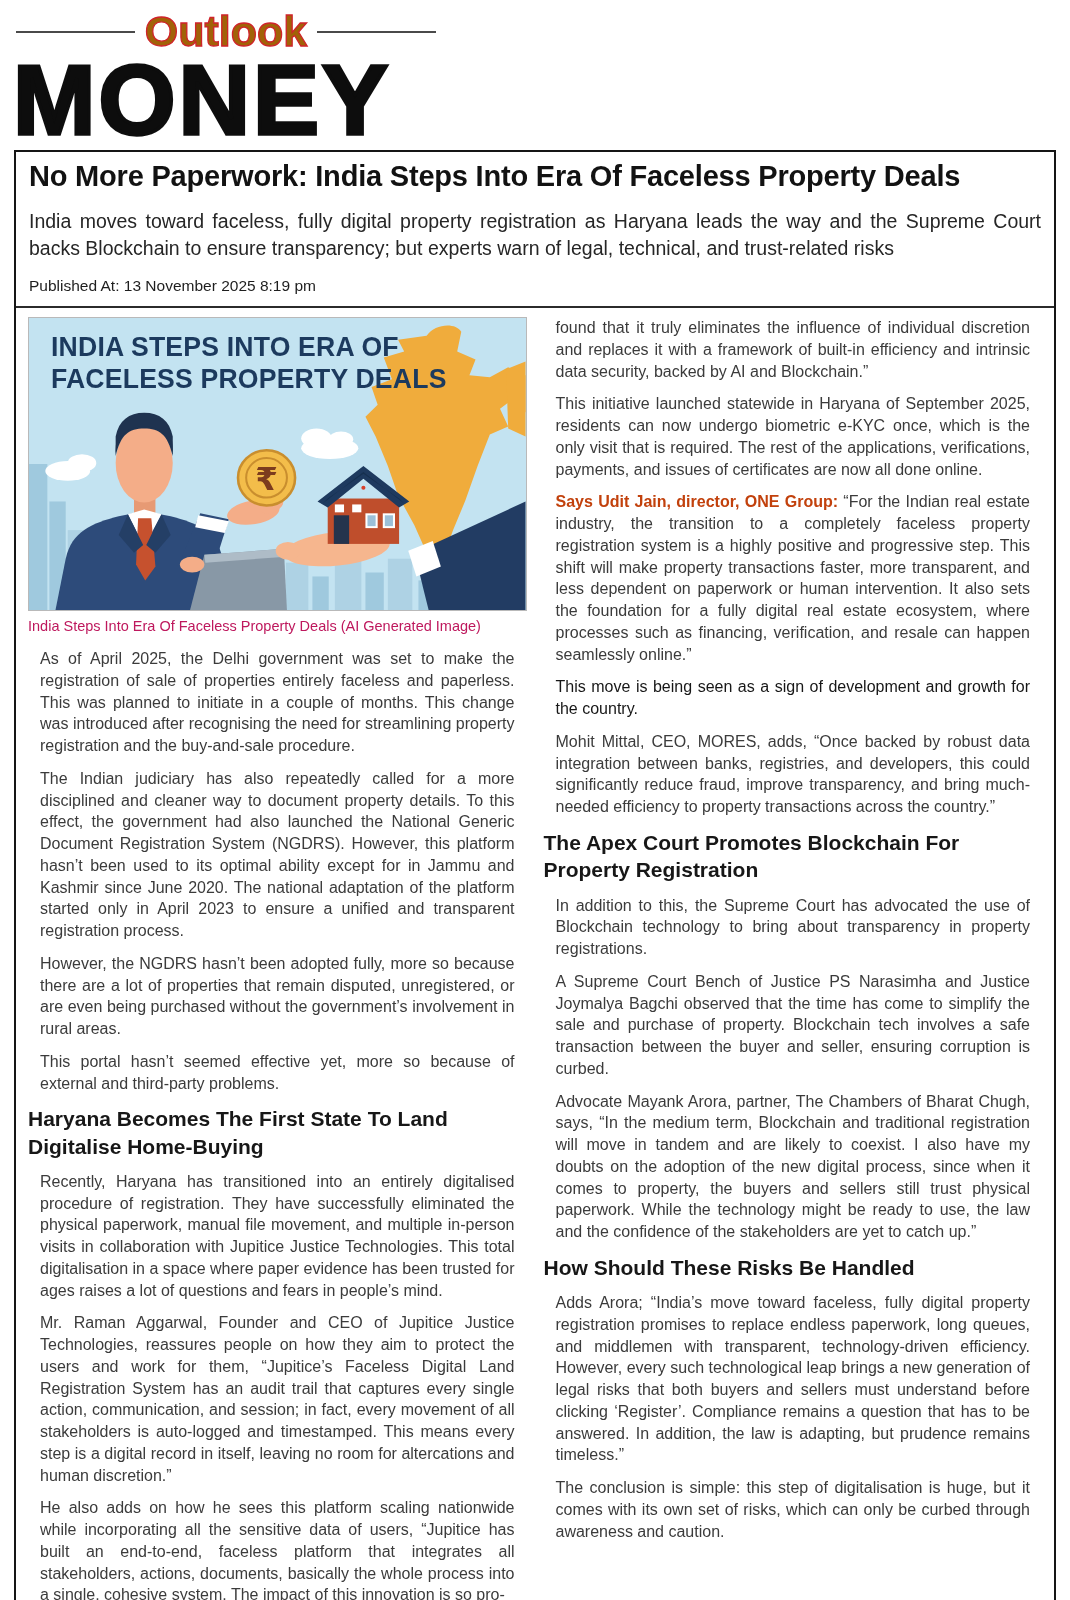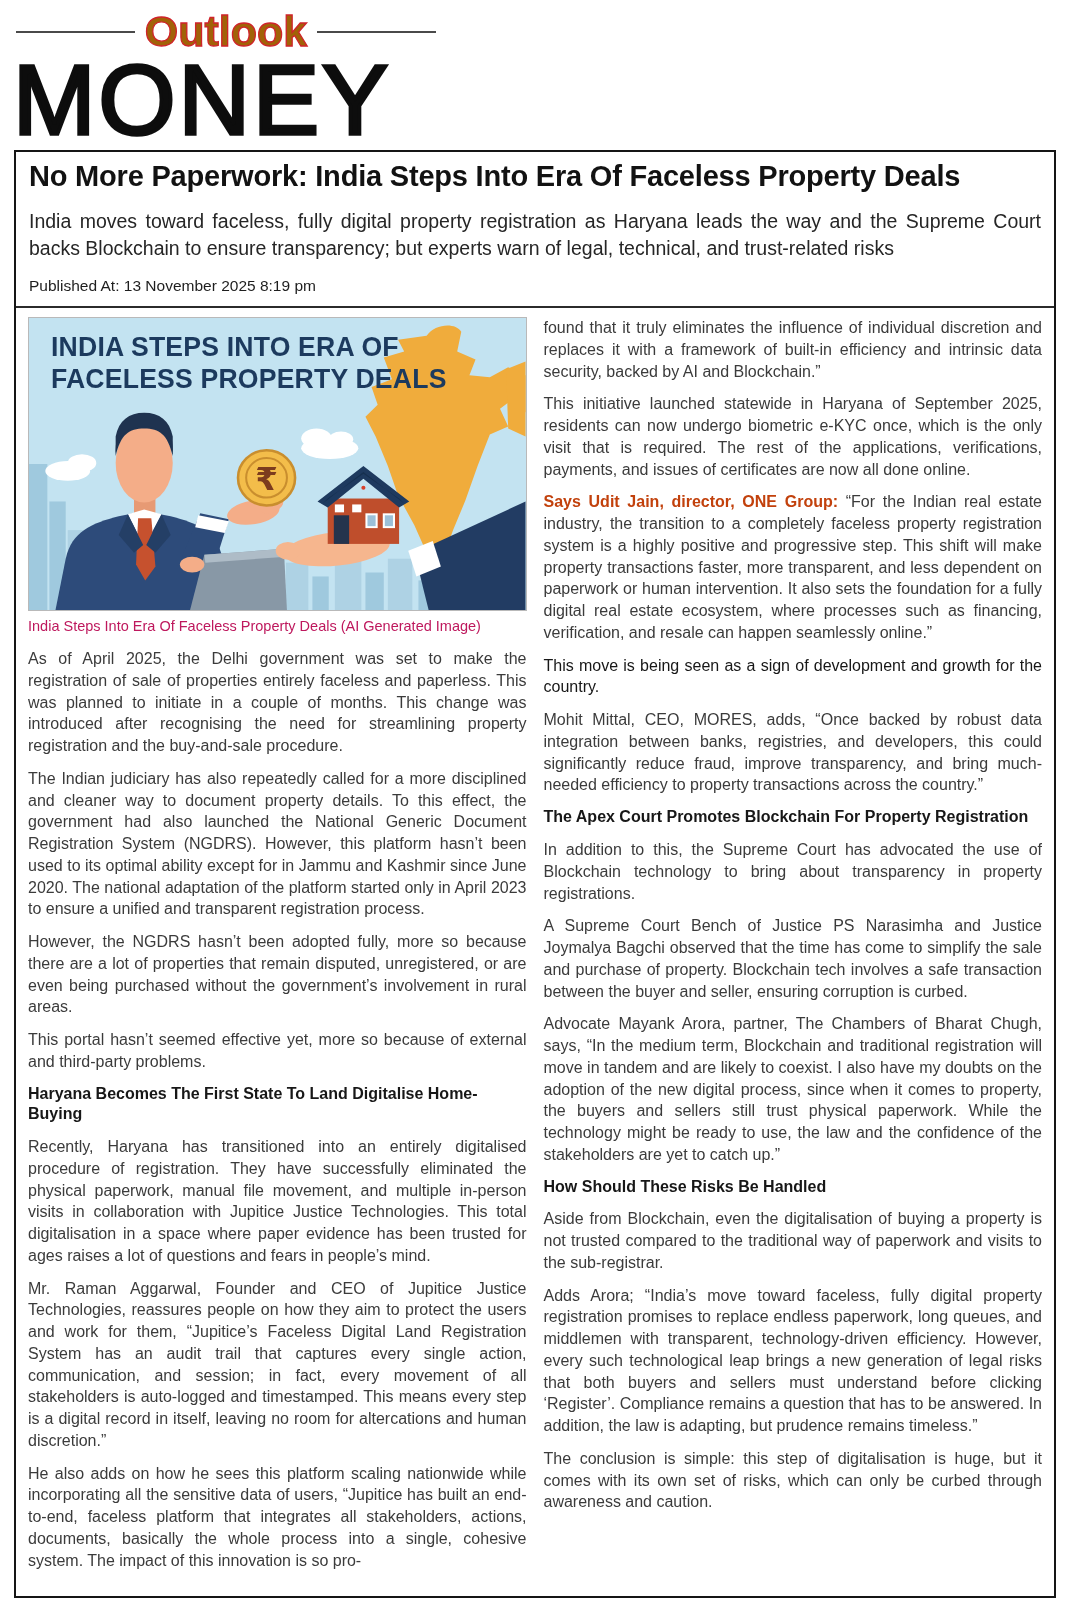--- a/index.html
+++ b/index.html
@@ -12,21 +12,21 @@
 
   
   .masthead { padding: 10px 0 2px 16px; width: 436px; }
   .m-top { display: flex; align-items: center; gap: 10px; margin-bottom: 0; }
   .m-rule { flex: 1; border-top: 2px solid #4a4a4a; height: 0; }
   .outlook {
     color: #a16207; font-size: 43px; font-weight: bold; line-height: 1;
     letter-spacing: 0px; -webkit-text-stroke: 1.3px #d0232a; white-space: nowrap;
   }
   .money {
-    font-size: 99px; font-weight: normal; color: #0d0d0d; line-height: 0.94;
+    font-size: 99px; font-weight: bold; color: #0d0d0d; line-height: 0.94;
     letter-spacing: 3px; -webkit-text-stroke: 3.5px #0d0d0d; margin-left: -3px;
     white-space: nowrap;
   }
 
   
   .article-box { margin: 2px 14px 8px; border: 2.5px solid #151515; background: #fff; }
   .art-header { padding: 0 13px 0; }
   .headline {
     font-size: 29px; font-weight: bold; color: #121212; margin: 8px 0 15px;
     letter-spacing: -0.2px; line-height: 1.15;
@@ -36,25 +36,25 @@
     text-align: justify; margin: 0 0 15px;
   }
   .published { font-size: 15.5px; color: #1e1e1e; margin: 0 0 11px; }
   .h-rule { border-top: 2px solid #2b2b2b; }
 
   
   .cols { display: flex; gap: 17px; padding: 9px 12px 14px; }
   .col { flex: 1 1 0; min-width: 0; }
   .para {
     font-size: 16px; line-height: 1.36; text-align: justify;
-    margin: 0 0 11px; color: #3b3b3b;
+    margin: 0 12px 11px; color: #3b3b3b;
   }
   .para b { color: #c2410c; }
   .para.bold { font-weight: normal; color: #171717; }
-  .sec-h { font-size: 16px; font-weight: bold; color: #171717; margin: 3px 0 11px; line-height: 1.3; }
+  .sec-h { font-size: 21px; font-weight: bold; color: #171717; margin: 3px 0 11px; line-height: 1.3; }
 
   
   .fig-wrap {
     position: relative; width: 100%; height: 294px; overflow: hidden;
     border: 1px solid #b9b9b9; background: #c3e3f1;
   }
   .fig-wrap svg { position: absolute; inset: 0; width: 100%; height: 100%; display: block; }
   .fig-title {
     position: absolute; top: 13px; left: 22px;
     font-size: 28px; font-weight: bold; color: #1c3a5e; line-height: 1.14;
@@ -203,20 +203,19 @@
           <p class="para">found that it truly eliminates the influence of individual discretion and replaces it with a framework of built-in efficiency and intrinsic data security, backed by AI and Blockchain.”</p>
           <p class="para">This initiative launched statewide in Haryana of September 2025, residents can now undergo biometric e-KYC once, which is the only visit that is required. The rest of the applications, verifications, payments, and issues of certificates are now all done online.</p>
           <p class="para"><b>Says Udit Jain, director, ONE Group: </b>“For the Indian real estate industry, the transition to a completely faceless property registration system is a highly positive and progressive step. This shift will make property transactions faster, more transparent, and less dependent on paperwork or human intervention. It also sets the foundation for a fully digital real estate ecosystem, where processes such as financing, verification, and resale can happen seamlessly online.”</p>
           <p class="para bold">This move is being seen as a sign of development and growth for the country.</p>
           <p class="para">Mohit Mittal, CEO, MORES, adds, “Once backed by robust data integration between banks, registries, and developers, this could significantly reduce fraud, improve transparency, and bring much-needed efficiency to property transactions across the country.”</p>
           <h2 class="sec-h">The Apex Court Promotes Blockchain For Property Registration</h2>
           <p class="para">In addition to this, the Supreme Court has advocated the use of Blockchain technology to bring about transparency in property registrations.</p>
           <p class="para">A Supreme Court Bench of Justice PS Narasimha and Justice Joymalya Bagchi observed that the time has come to simplify the sale and purchase of property. Blockchain tech involves a safe transaction between the buyer and seller, ensuring corruption is curbed.</p>
           <p class="para">Advocate Mayank Arora, partner, The Chambers of Bharat Chugh, says, “In the medium term, Blockchain and traditional registration will move in tandem and are likely to coexist. I also have my doubts on the adoption of the new digital process, since when it comes to property, the buyers and sellers still trust physical paperwork. While the technology might be ready to use, the law and the confidence of the stakeholders are yet to catch up.”</p>
           <h2 class="sec-h">How Should These Risks Be Handled</h2>
-          <p class="para">Aside from Blockchain, even the digitalisation of buying a property is not trusted compared to the traditional way of paperwork and visits to the sub-registrar.</p>
           <p class="para">Adds Arora; “India’s move toward faceless, fully digital property registration promises to replace endless paperwork, long queues, and middlemen with transparent, technology-driven efficiency. However, every such technological leap brings a new generation of legal risks that both buyers and sellers must understand before clicking ‘Register’. Compliance remains a question that has to be answered. In addition, the law is adapting, but prudence remains timeless.”</p>
           <p class="para">The conclusion is simple: this step of digitalisation is huge, but it comes with its own set of risks, which can only be curbed through awareness and caution.</p>
         </div>
     </div>
 
   </div>
 </main>
 
 </body></html>

